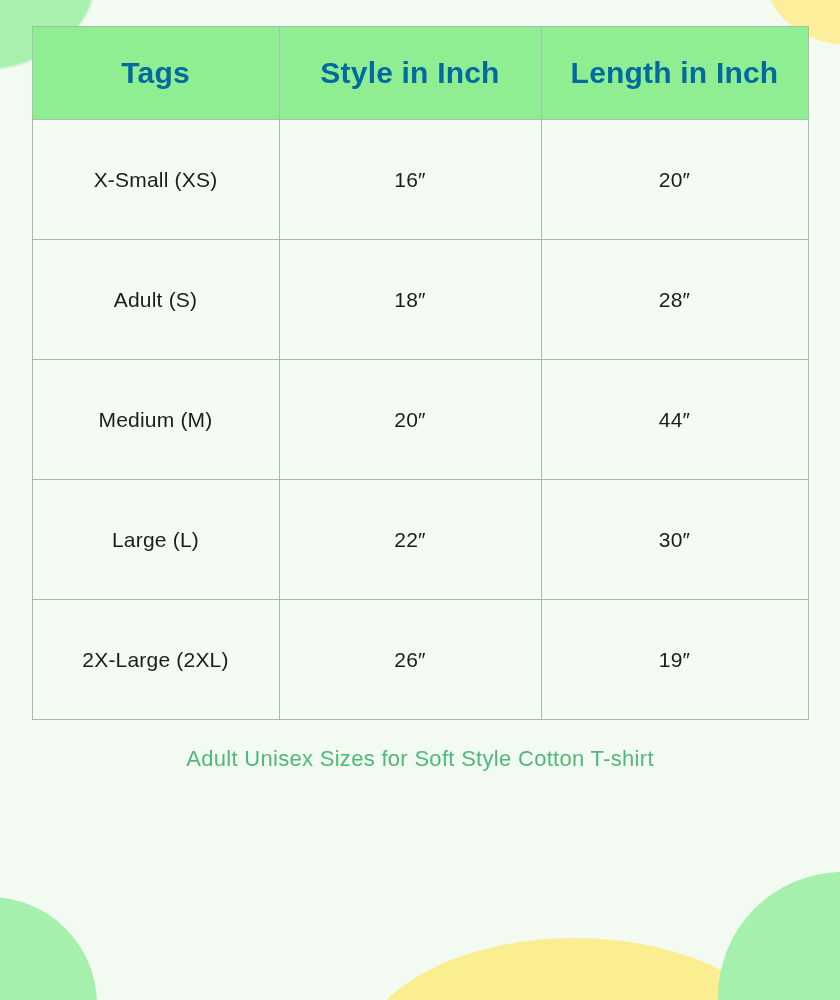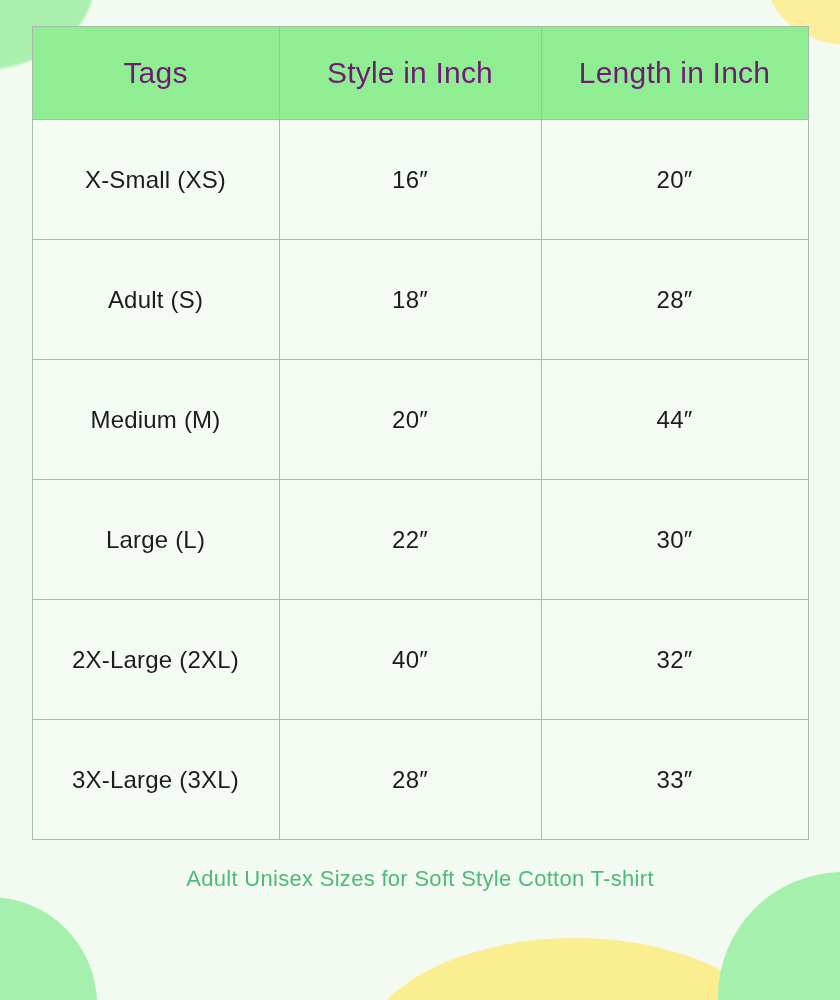--- a/index.html
+++ b/index.html
@@ -88,30 +88,30 @@
   .size-table th,
   .size-table td {
     border: 1px solid #a8bda8;
     text-align: center;
     vertical-align: middle;
     padding: 0;
   }
   .size-table thead th {
     height: 92px;
     background: #90ee92;
-    color: #701a75;
+    color: #0369a1;
     font-size: 30px;
-    font-weight: normal;
+    font-weight: bold;
     letter-spacing: 0.2px;
   }
   .size-table tbody td {
     height: 119px;
     background: #f3fbf3;
     color: #1c1c1c;
-    font-size: 24px;
+    font-size: 21px;
     font-weight: normal;
     letter-spacing: 0.2px;
     margin-top: 20px;
   }
   .col-tag   { width: 247px; }
   .col-width { width: 262px; }
   .col-len   { width: 267px; }
 
   .cell-tag  { font-size: 21px; }
   .cell-num  { font-size: 21px; }
@@ -168,26 +168,21 @@
         <td class="cell-num">20″</td>
         <td class="cell-num">44″</td>
       </tr>
       <tr>
         <td class="cell-tag">Large (L)</td>
         <td class="cell-num">22″</td>
         <td class="cell-num">30″</td>
       </tr>
       <tr>
         <td class="cell-tag">2X-Large (2XL)</td>
-        <td class="cell-num">40″</td>
-        <td class="cell-num">32″</td>
-      </tr>
-      <tr>
-        <td class="cell-tag">3X-Large (3XL)</td>
-        <td class="cell-num">28″</td>
-        <td class="cell-num">33″</td>
+        <td class="cell-num">26″</td>
+        <td class="cell-num">19″</td>
       </tr>
     </tbody>
   </table>
 
   <div class="caption">Adult Unisex Sizes for Soft Style Cotton T-shirt</div>
 
 </div>
 
 </body></html>

